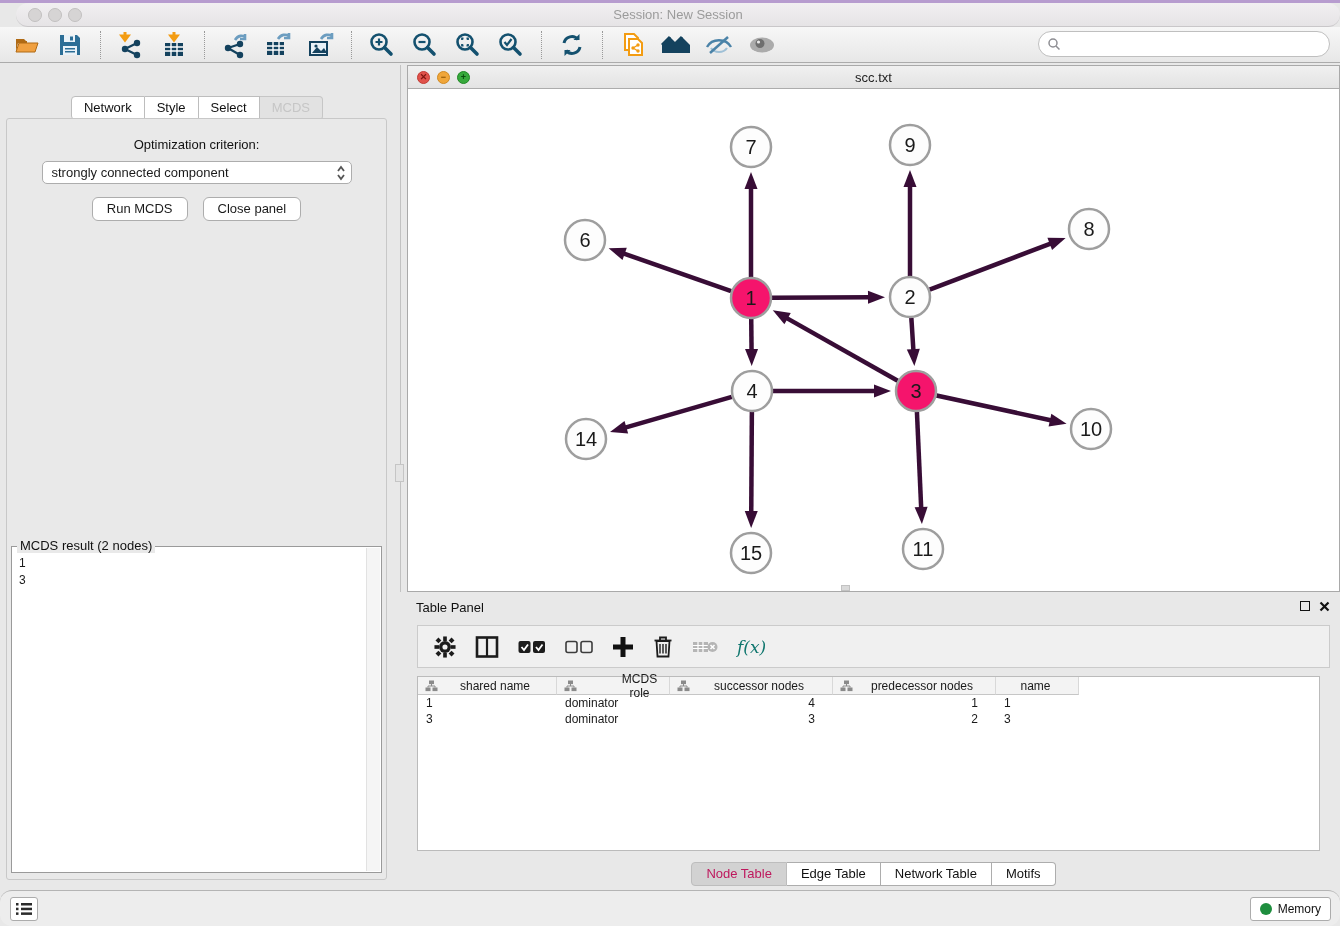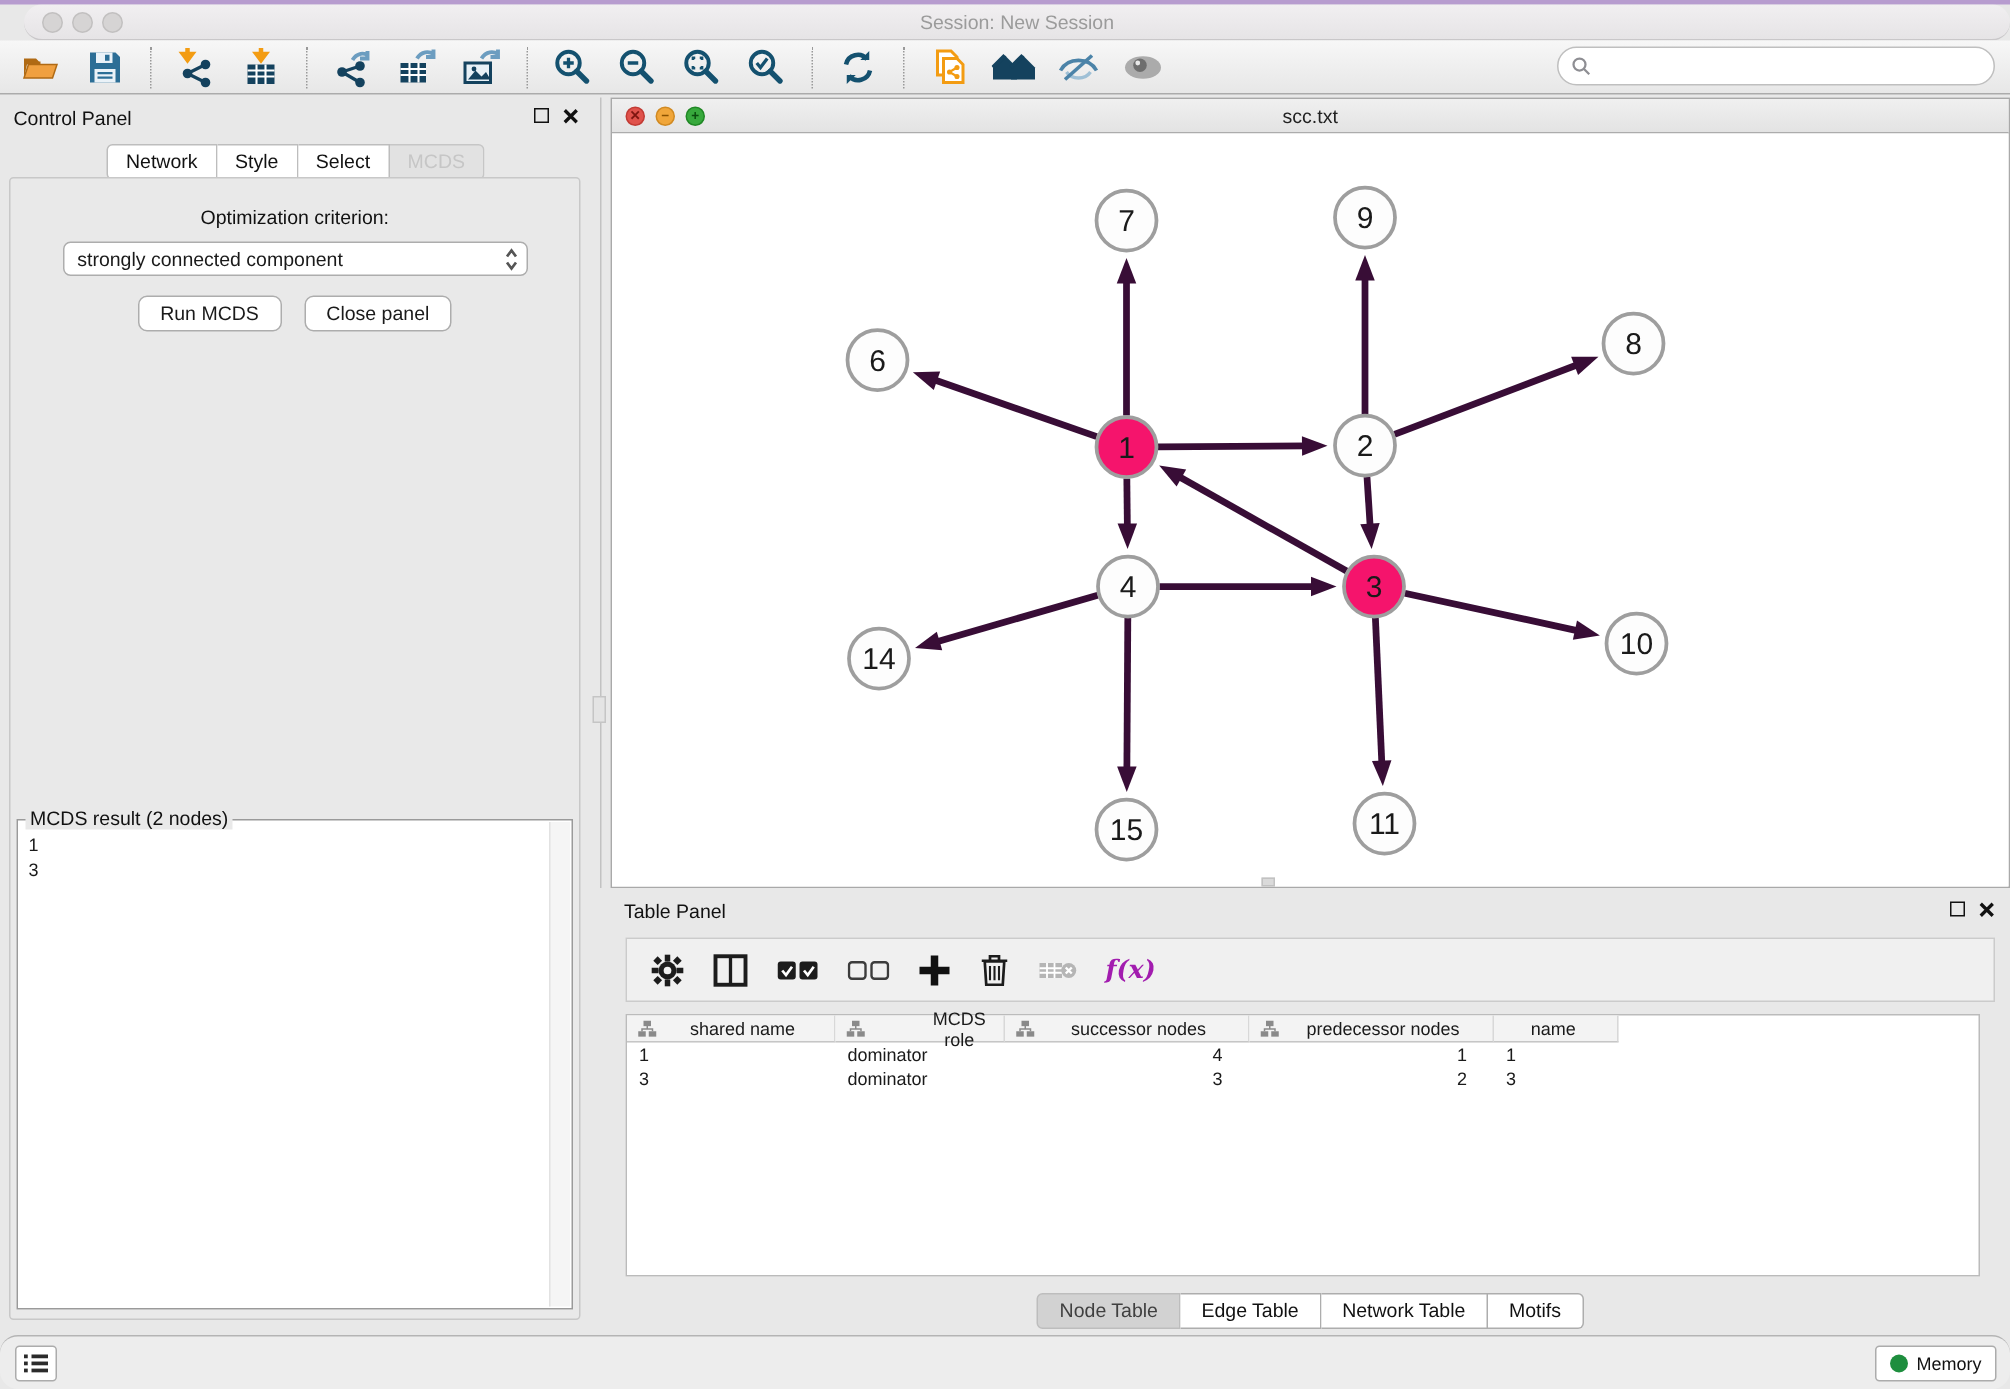--- a/index.html
+++ b/index.html
@@ -115,21 +115,21 @@
 
   
   .table-panel { position:absolute; left:407px; top:594px; right:0; height:294px; }
   .table-panel .panel-ctl { right:10px; }
   .tp-toolbar {
     position:absolute; left:10px; right:10px; top:31px; height:43px;
     background:#F0F0F0; border:1px solid #CBCBCB;
     display:flex; align-items:center; gap:19px; padding-left:16px;
   }
   .tp-icon { display:flex; align-items:center; justify-content:center; }
-  .fx-label { font-family:"DejaVu Serif", serif; font-style:italic; font-size:17px; color:#a21caf;font-weight:bold; }
+  .fx-label { font-family:"DejaVu Serif", serif; font-style:italic; font-size:17px; color:#0f766e; }
   .data-table {
     position:absolute; left:10px; right:20px; top:82px; height:175px;
     background:#fff; border:1px solid #BBB;
   }
   .thead { display:flex; height:18px; }
   .th {
     background:#F3F3F3; border-right:1px solid #D8D8D8; border-bottom:1px solid #C6C6C6;
     display:flex; align-items:center; font-size:12px; color:#1a1a1a; padding-left:7px; gap:6px;
   }
   .th .th-text { flex:1; text-align:center; padding-right:10px; }
@@ -137,21 +137,21 @@
   .td { overflow:hidden; white-space:nowrap; padding-top:1px; }
   .td.left { padding-left:8px; text-align:left; }
   .td.right { padding-right:18px; text-align:right; }
   .tab-bar { position:absolute; left:0; right:0; top:268px; display:flex; justify-content:center; }
   .btab {
     font-size:13px; padding:3px 14px 4px 14px; background:#fff; color:#111;
     border:1px solid #ADADAD; border-left:none;
   }
   .btab:first-child { border-left:1px solid #ADADAD; border-radius:4px 0 0 4px; }
   .btab:last-child { border-radius:0 4px 4px 0; }
-  .btab.active { background:#D2D2D2; color:#404040; border-color:#BDBDBD; }
+  .btab.active { background:#D2D2D2; color:#be185d; border-color:#BDBDBD; }
 
   
   .statusbar {
     position:absolute; left:0; right:0; bottom:0; height:36px;
     background:#EDEDED; border-top:1px solid #B4B4B4;border-radius:12px;
   }
   .status-left-btn {
     position:absolute; left:10px; top:6px; width:28px; height:24px;
     background:#fff; border:1px solid #ACACAC; border-radius:3px;
     display:flex; align-items:center; justify-content:center;
@@ -312,29 +312,20 @@
   <div class="searchbox">
     <svg width="14" height="14" viewBox="0 0 14 14">
         <circle cx="6" cy="6" r="4" stroke="#8E8E93" stroke-width="1.5" fill="none"></circle>
         <path d="M9 9l3.5 3.5" stroke="#8E8E93" stroke-width="1.5"></path>
       </svg>
     <input type="text" placeholder="" style="">
   </div>
 </div>
 
 <div class="control-panel">
-  <div class="panel-titlerow">
-    <span class="ptitle">Control Panel</span>
-    <div class="panel-ctl">
-      <div class="mini-ctl-float"></div>
-      <svg width="11" height="11" viewBox="0 0 11 11">
-          <path d="M1.5 1.5l8 8M9.5 1.5l-8 8" stroke="#111" stroke-width="2.2"></path>
-        </svg>
-    </div>
-  </div>
   <div class="ctab-row" id="control-tabs">
       <div class="ctab">Network</div>
       <div class="ctab">Style</div>
       <div class="ctab">Select</div>
       <div class="ctab active">MCDS</div>
     </div>
   <div class="cp-body">
     <div class="opt-label">Optimization criterion:</div>
     <div class="opt-select">
       <span>strongly connected component</span>

